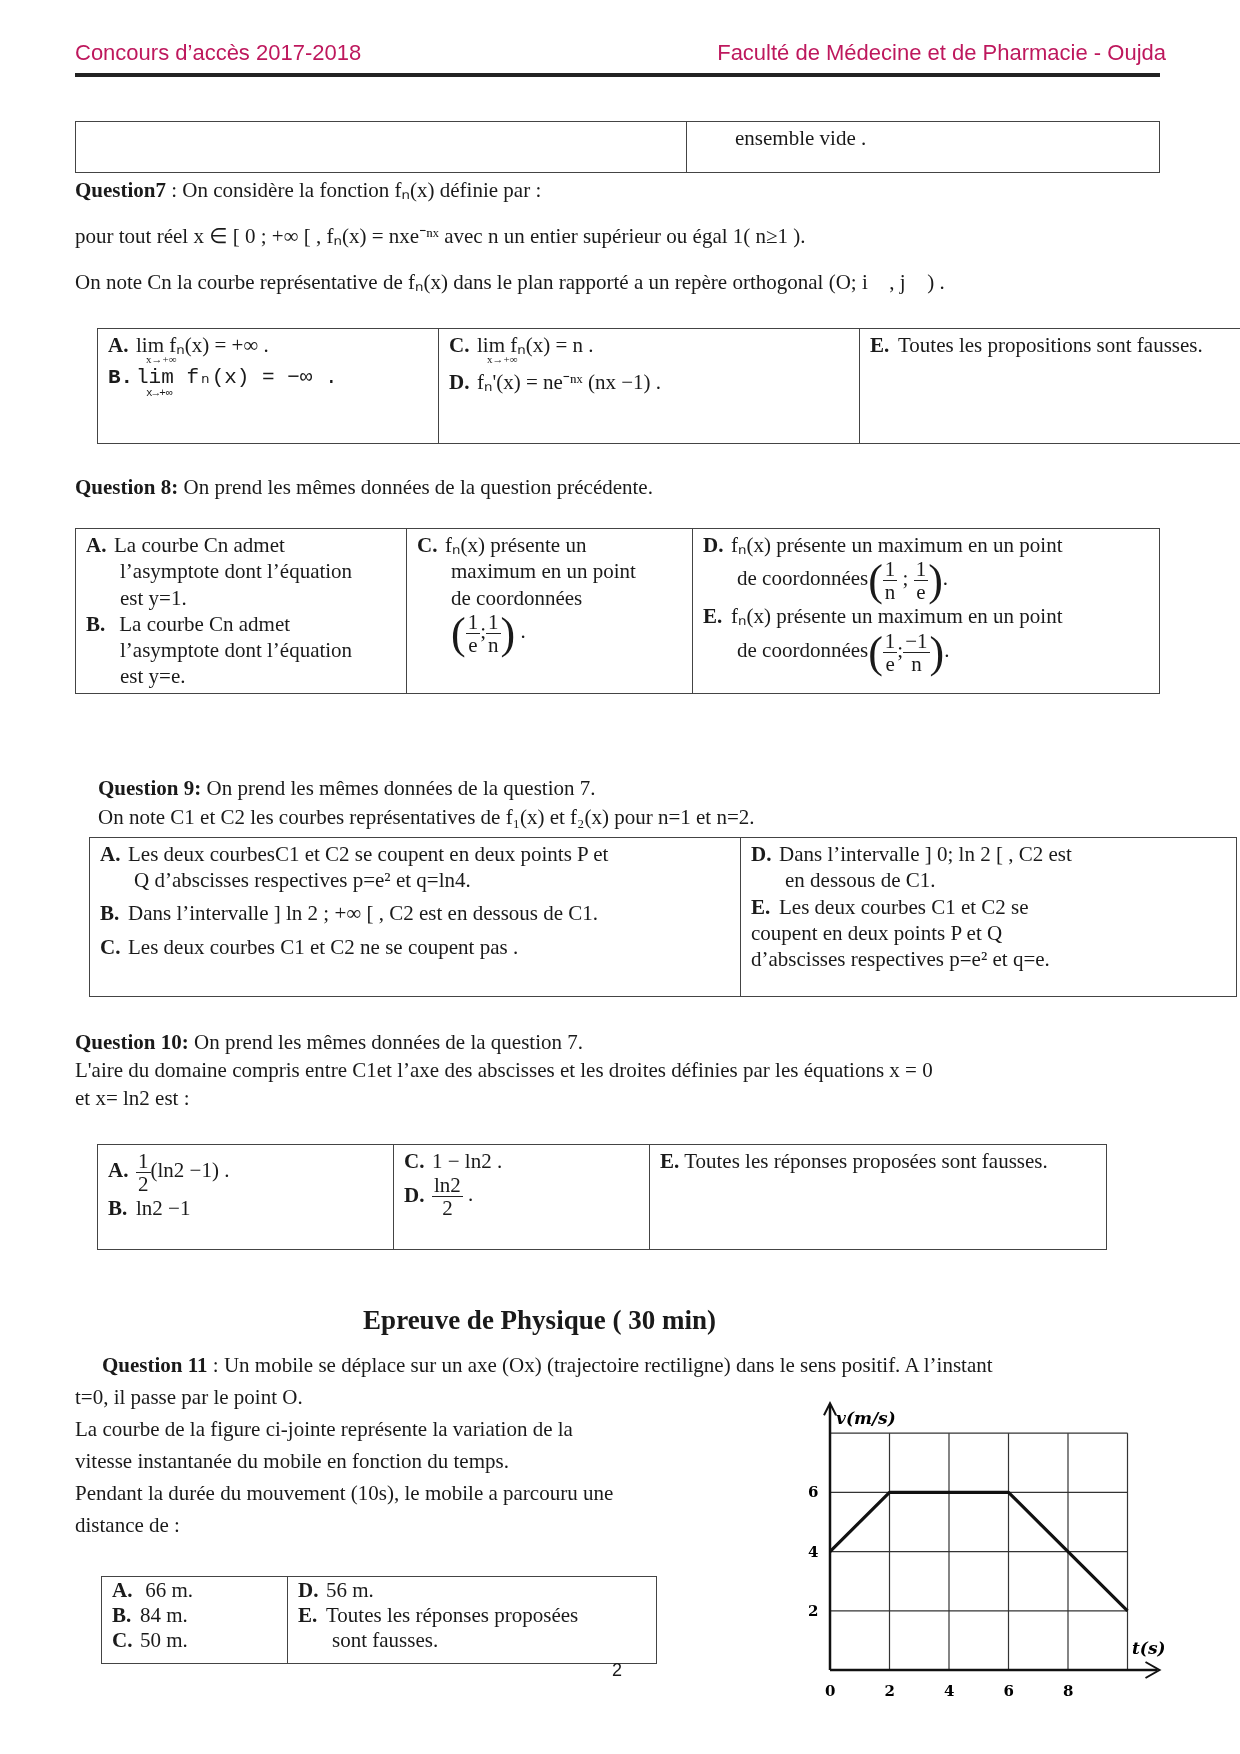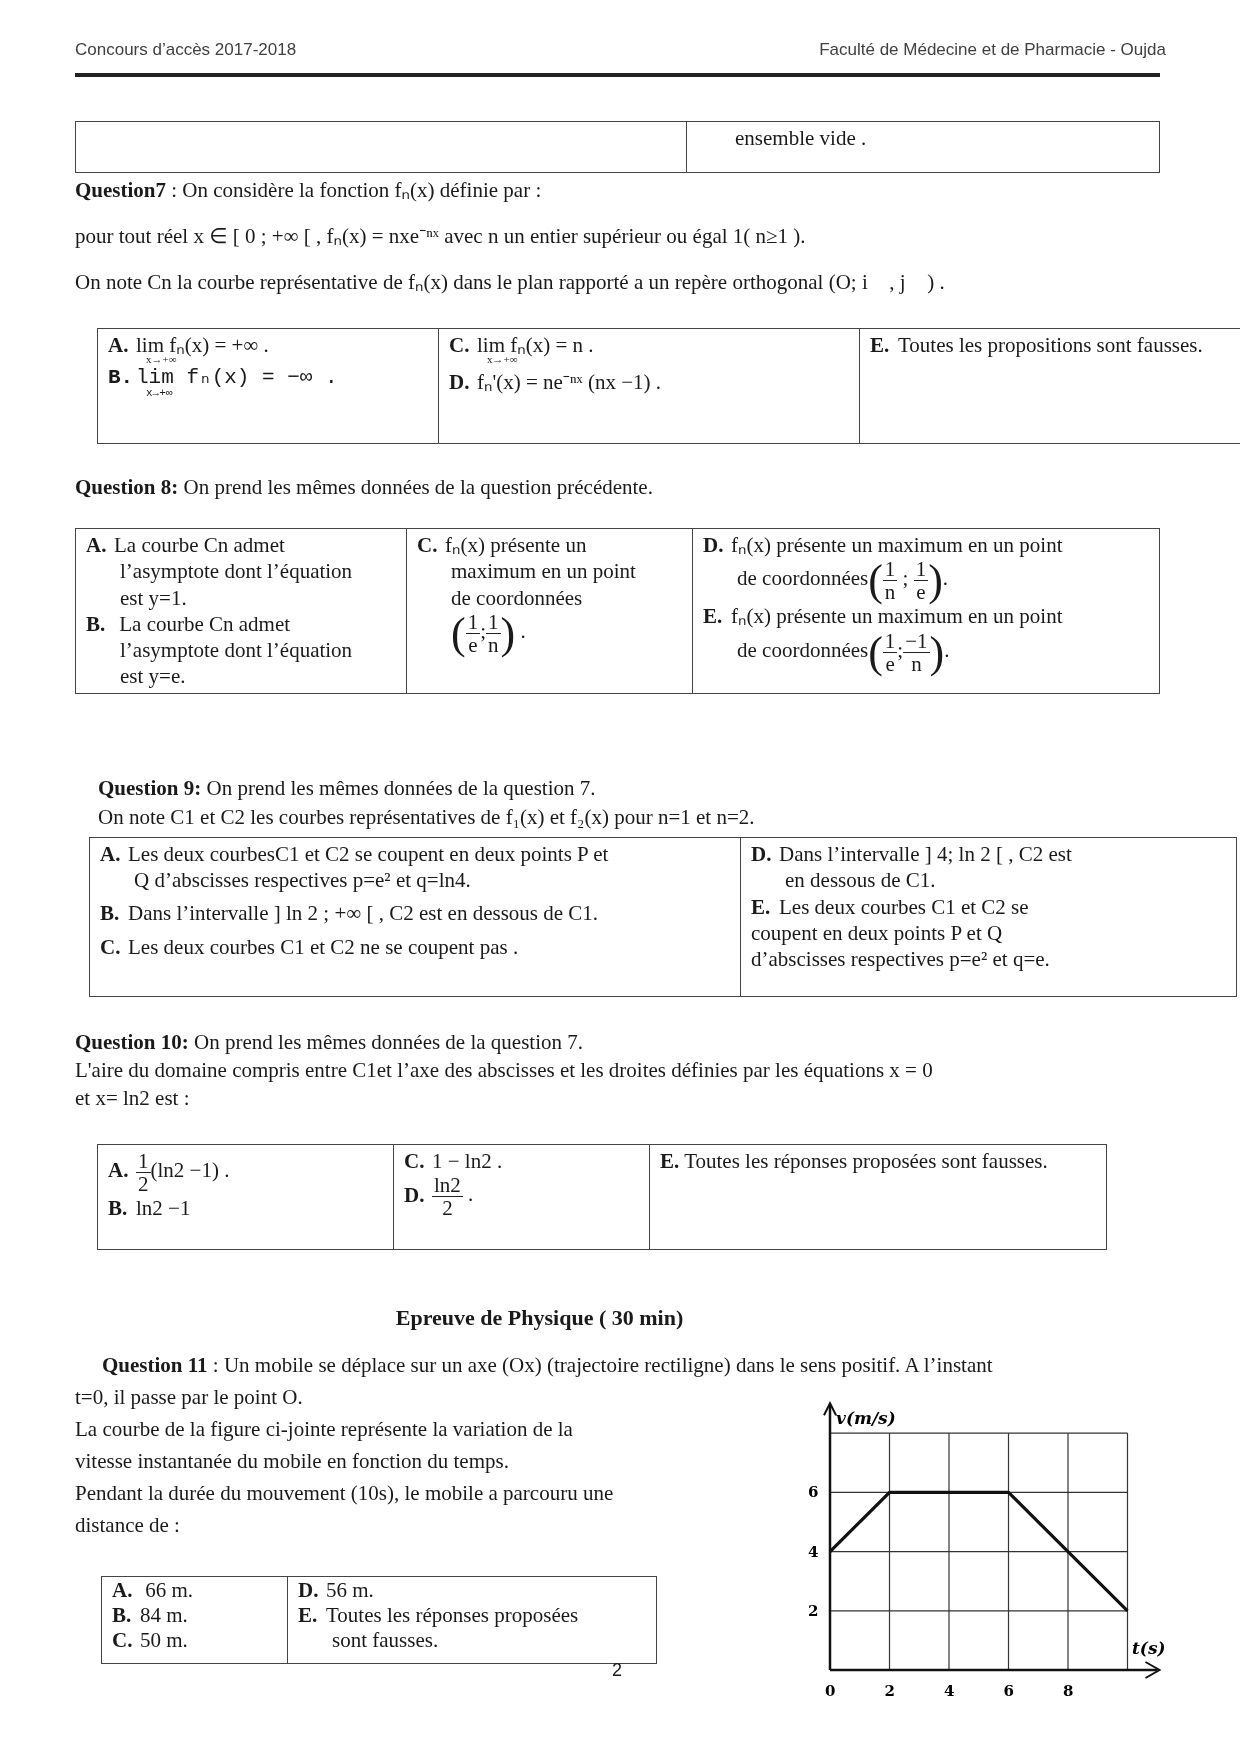--- a/index.html
+++ b/index.html
@@ -1,34 +1,34 @@
 <!DOCTYPE html>
 <html><head>
 <meta charset="utf-8">
 <style>
   html, body { margin: 0; padding: 0; background: #ffffff; }
   body { width: 1240px; height: 1754px; position: relative; overflow: hidden;
          font-family: "Liberation Serif", serif; color: #1a1a1a; }
-  .hdr { position: absolute; top: 40px; font-family: "Liberation Sans", sans-serif; font-size: 17px; color: #404040; }
+  .hdr { position: absolute; top: 40px; font-family: "Liberation Sans", sans-serif; font-size: 22px; color: #be185d; }
   .hdr-left { left: 75px; }
   .hdr-right { right: 74px; }
   .hdr-rule { position: absolute; left: 75px; width: 1085px; top: 73px; height: 4px; background: #222; }
   .abs { position: absolute; }
   .p { font-size: 21px; line-height: 1.2; white-space: nowrap; }
   b { font-weight: bold; }
   table.opts { position: absolute; border-collapse: collapse; font-size: 21px; line-height: 1.25; }
   table.opts td { border: 1.5px solid #444; vertical-align: top; padding: 3px 10px; }
   .lbl { font-weight: bold; display: inline-block; min-width: 28px; }
   .ind { padding-left: 34px; display: block; }
   .limsub { display: block; font-size: 11px; margin-left: 38px; margin-top: -4px; line-height: 1; }
   .frac { display: inline-block; vertical-align: middle; text-align: center; line-height: 1.05; }
   .frac .num { display: block; border-bottom: 1px solid #222; padding: 0 2px; }
   .frac .den { display: block; padding: 0 2px; }
   .paren { font-size: 44px; vertical-align: middle; font-weight: 200; line-height: 1; }
-  .title-center { position: absolute; left: 0; width: 1079px; text-align: center; font-weight: bold; font-size: 22px; }
+  .title-center { position: absolute; left: 0; width: 1079px; text-align: center; font-weight: bold; font-size: 27px; }
   .pagenum { position: absolute; left: 612px; top: 1660px; font-family: "Liberation Sans", sans-serif; font-size: 18px; }
   svg text { font-family: "DejaVu Serif", serif; font-weight: bold; }
 </style>
 </head>
 <body>
 
 <div class="hdr hdr-left">Concours d’accès 2017-2018</div>
 <div class="hdr hdr-right">Faculté de Médecine et de Pharmacie - Oujda</div>
 <div class="hdr-rule"></div>
 
@@ -119,21 +119,21 @@
     <td style="width:630px;">
       <div>
         <span class="lbl">A.</span><span>Les deux courbesC1 et C2   se coupent en deux points P et</span>
         <span class="ind">Q d’abscisses respectives p=e² et q=ln4.</span>
       </div>
       <div style="margin-top:6px;"><span class="lbl">B.</span><span>Dans l’intervalle ] ln 2 ; +∞ [ , C2 est en dessous de C1.</span></div>
       <div style="margin-top:8px;"><span class="lbl">C.</span><span>Les deux courbes C1 et C2  ne se coupent pas .</span></div>
     </td>
     <td>
       <div>
-        <span class="lbl">D.</span><span>Dans l’intervalle ] 4; ln 2 [ , C2 est</span>
+        <span class="lbl">D.</span><span>Dans l’intervalle ] 0; ln 2 [ , C2 est</span>
         <span class="ind">en dessous de C1.</span>
       </div>
       <div>
         <span class="lbl">E.</span><span>Les deux courbes C1 et C2  se</span>
         <span style="display:block">coupent en deux points P et Q</span>
         <span style="display:block">d’abscisses respectives p=e² et q=e.</span>
       </div>
     </td>
   </tr>
 </tbody>

